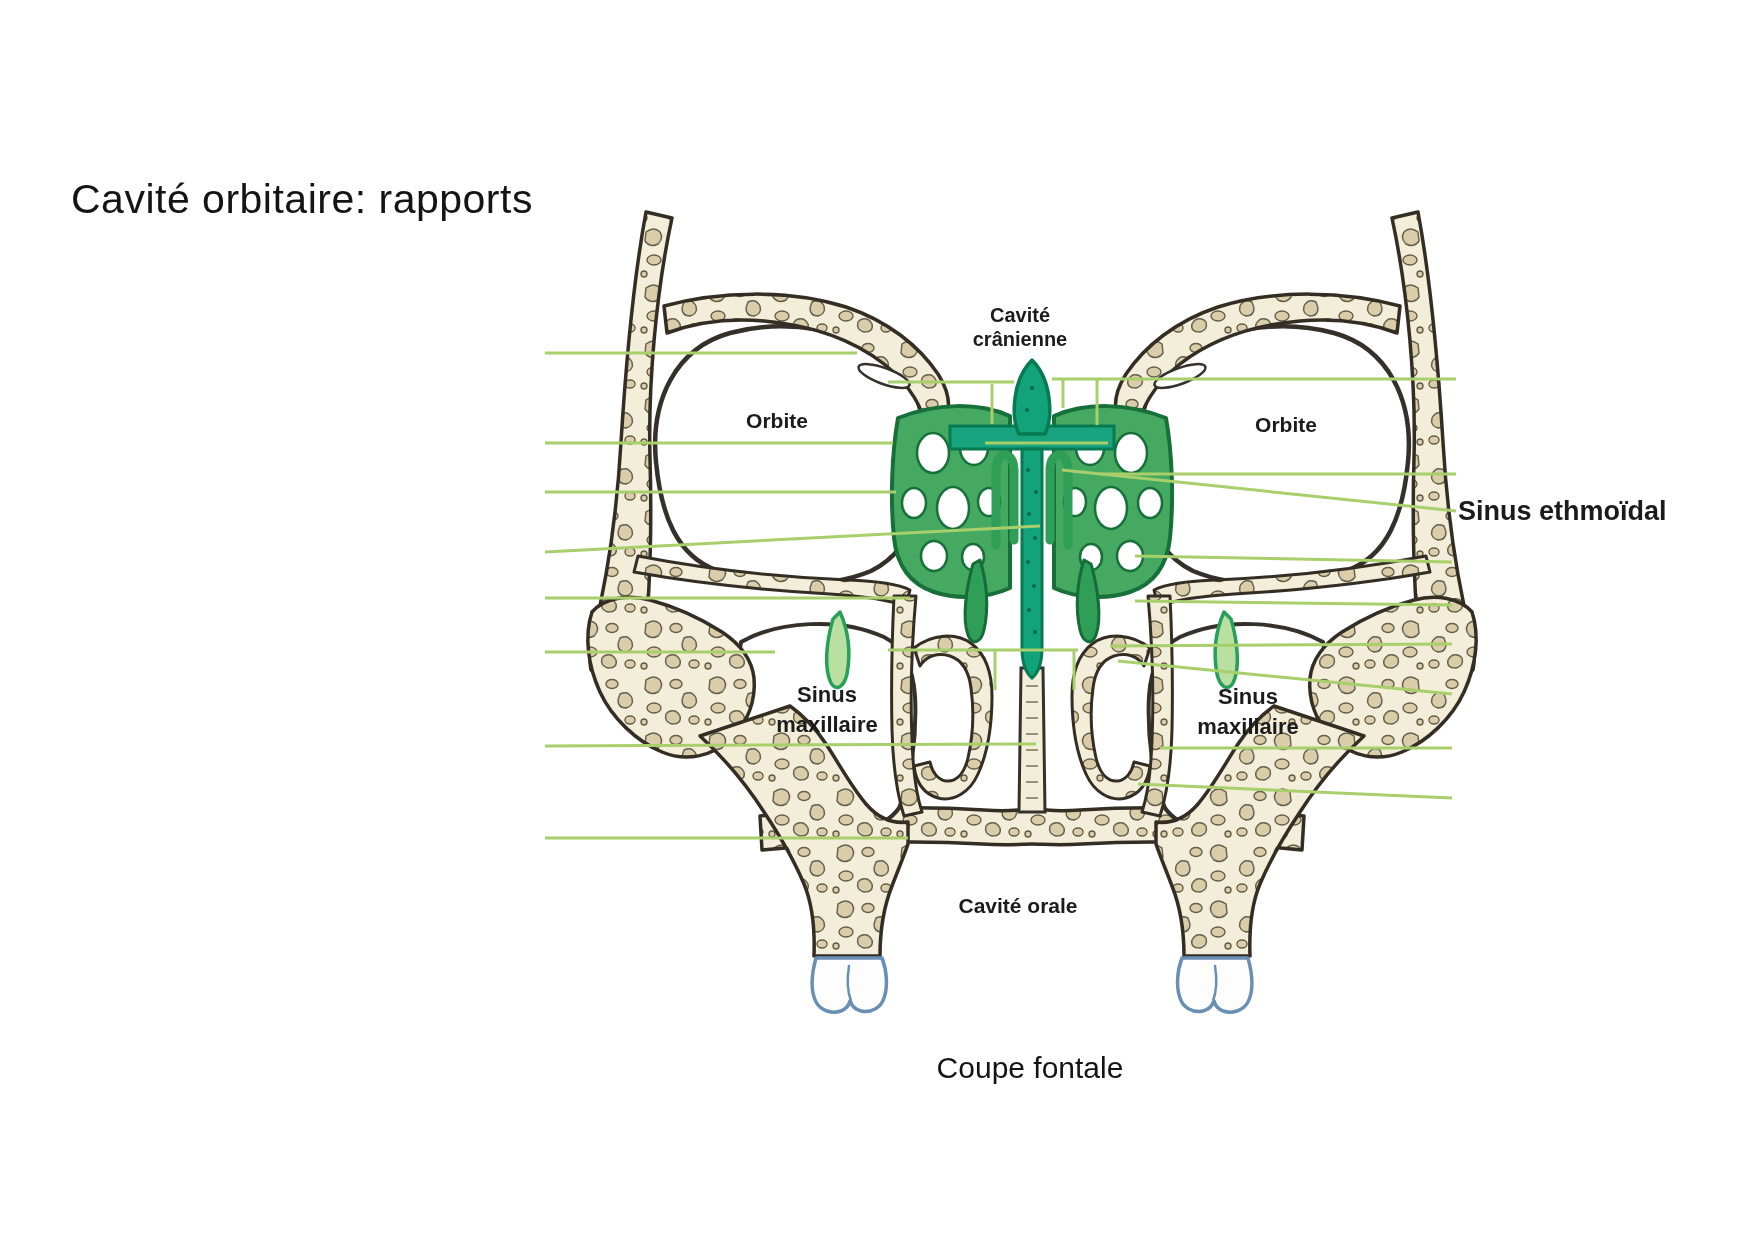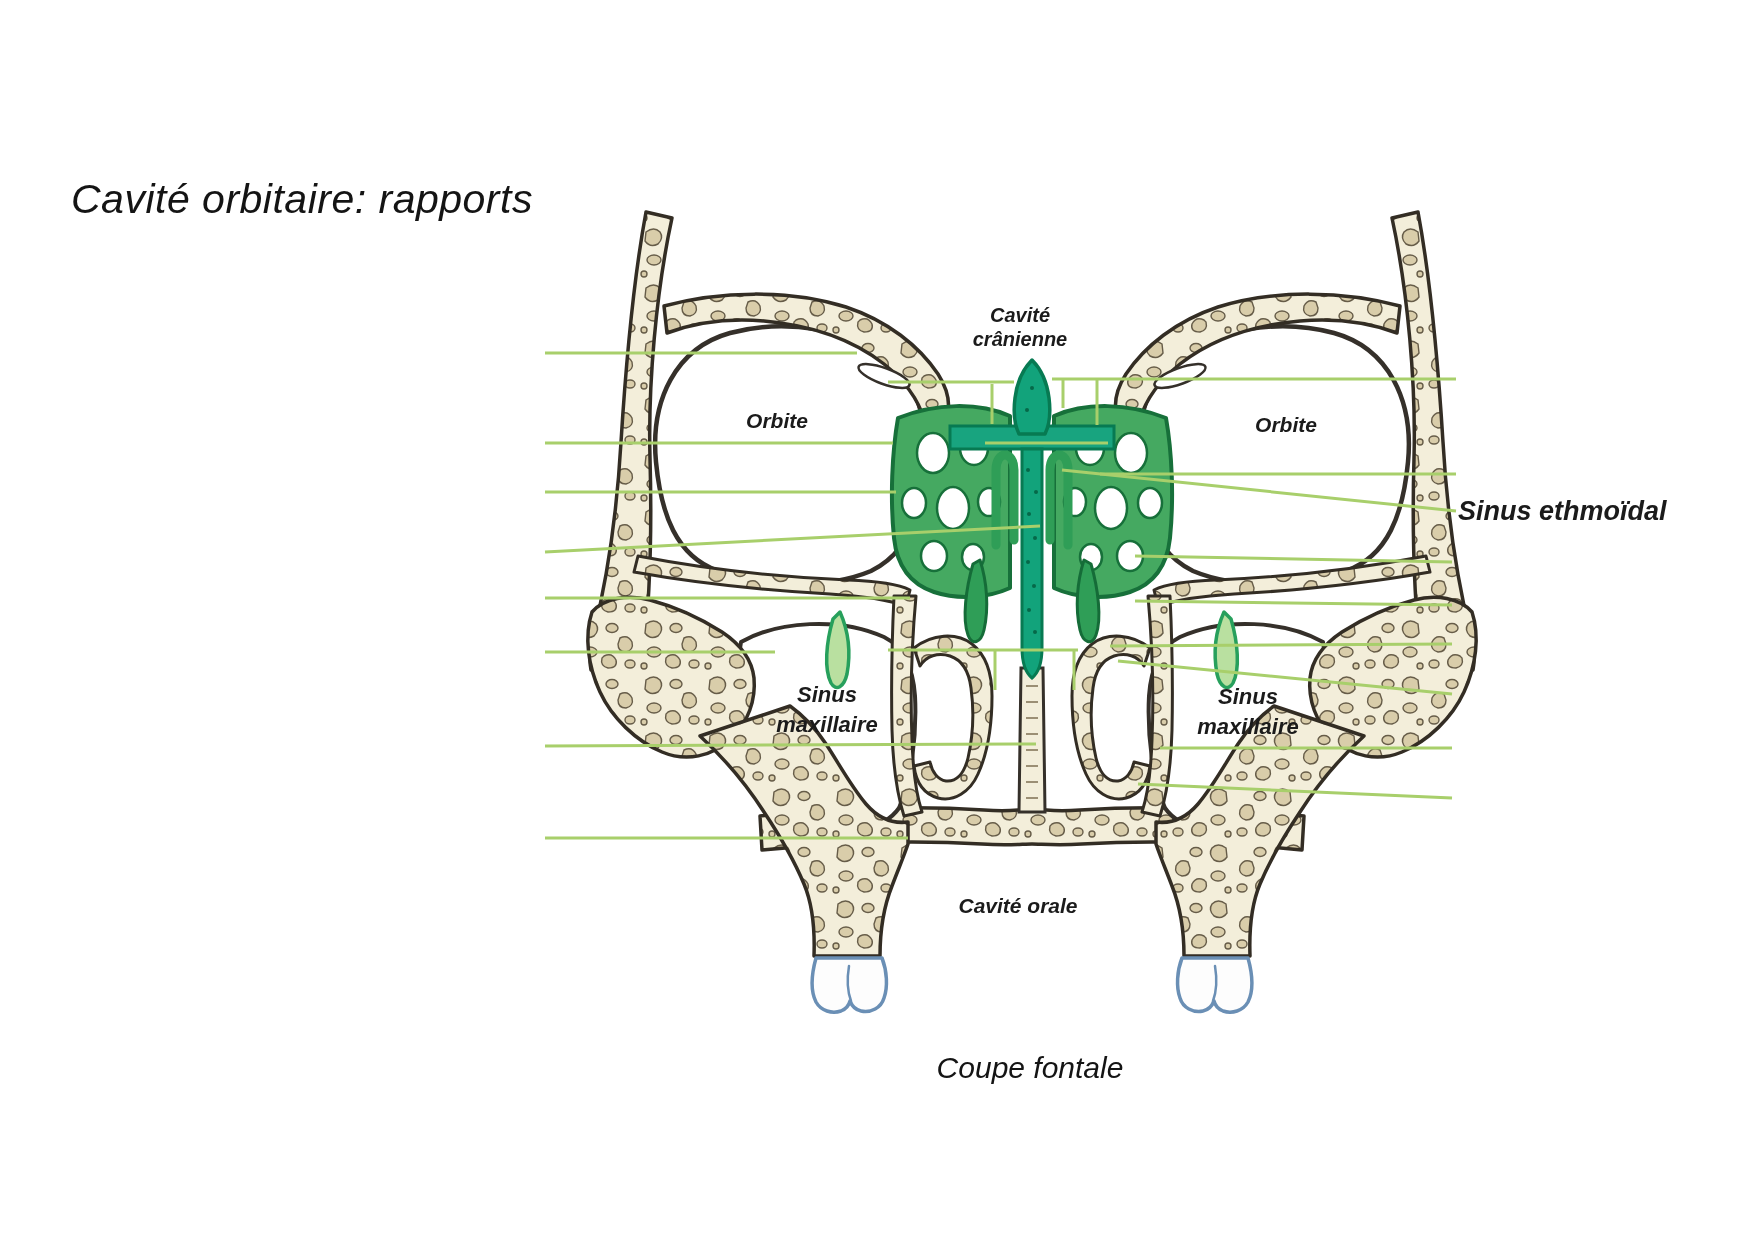--- a/index.html
+++ b/index.html
@@ -1,17 +1,17 @@
 <!DOCTYPE html>
 <html><head>
 <meta charset="utf-8">
 <style>
   html,body{margin:0;padding:0;background:#ffffff;}
   .slide{position:relative;width:1754px;height:1241px;background:#ffffff;overflow:hidden;
-         font-family:"Liberation Sans",sans-serif;font-style:italic;}
+         font-family:"Liberation Sans",sans-serif;}
   .slide-title{position:absolute;left:71px;top:176px;font-size:41px;color:#141414;
                letter-spacing:0.5px;white-space:nowrap;}
   svg text{font-family:"Liberation Sans",sans-serif;}
   .fig-label{font-weight:bold;fill:#1b1b1b;}
 </style>
 </head>
 <body>
 
 <div class="slide">
 

